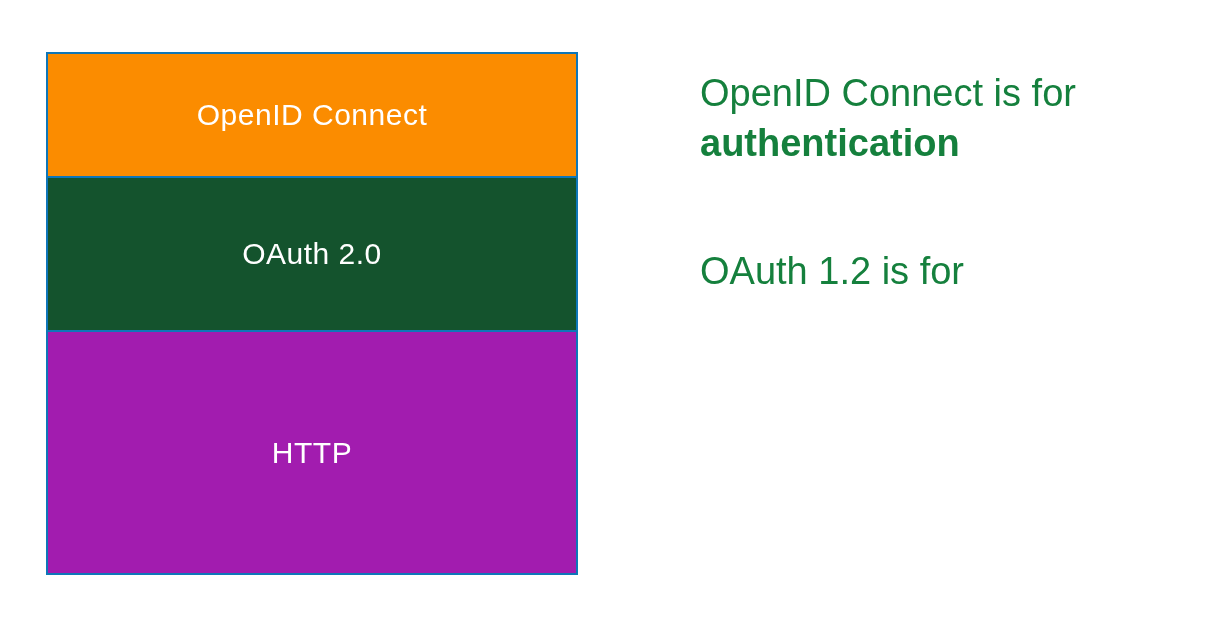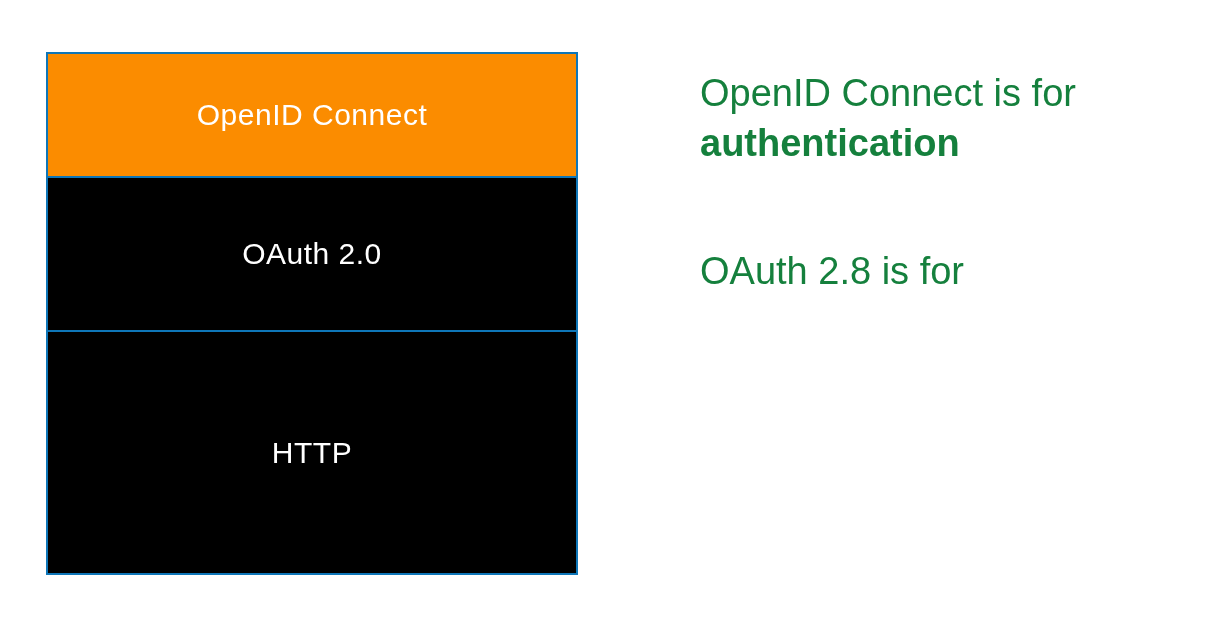--- a/index.html
+++ b/index.html
@@ -67,31 +67,31 @@
 </style>
 </head>
 <body>
 
 <div class="canvas">
 
   <div class="stack">
     <div class="layer layer-top" style="background-color: rgb(251, 140, 0);">
       <span class="layer-label">OpenID Connect</span>
     </div>
-    <div class="layer layer-mid" style="background-color: #000000;">
+    <div class="layer layer-mid" style="background-color: #14532d;">
       <span class="layer-label">OAuth 2.0</span>
     </div>
-    <div class="layer layer-bottom" style="background-color: #000000; text-align: right;">
+    <div class="layer layer-bottom" style="background-color: #a21caf; text-align: right;">
       <span class="layer-label">HTTP</span>
     </div>
   </div>
 
   <div class="notes">
     <p class="note">
       <span>OpenID Connect is for</span>
       <span class="emphasis">authentication</span>
     </p>
     <p class="note">
-      <span>OAuth 2.8 is for</span>
+      <span>OAuth 1.2 is for</span>
     </p>
   </div>
 
 </div>
 
 </body></html>

